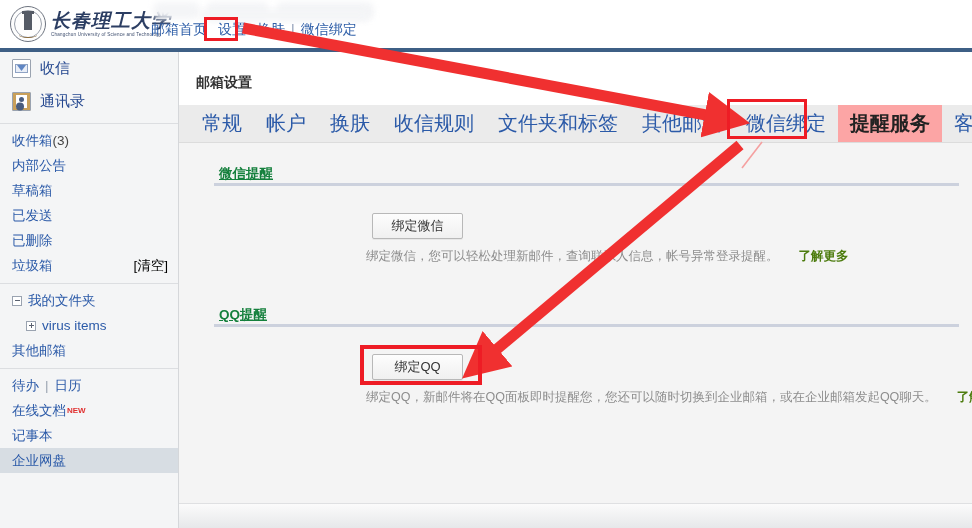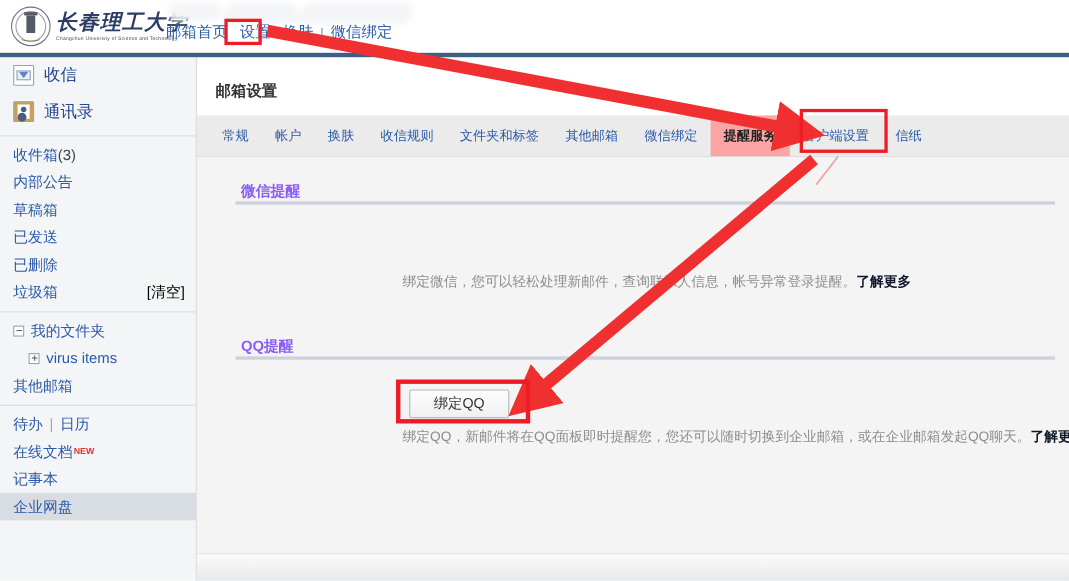--- a/index.html
+++ b/index.html
@@ -310,21 +310,21 @@
     border-bottom: 1px solid #dcdcdc;
     display: flex;
     align-items: stretch;
     padding-left: 11px;
     box-sizing: border-box;
   }
   .tab {
     display: flex;
     align-items: center;
     padding: 0 12px;
-    font-size: 12px;
+    font-size: 20px;
     color: #2b5aa8;
     cursor: pointer;
     white-space: nowrap;
   }
   .tab.active {
     background: #fca5a5;
     color: #222;
     font-weight: bold;
   }
 
@@ -343,21 +343,22 @@
     left: 0; top: 91px;
     width: 793px; height: 360px;
     background: #f4f4f4;
   }
 
   .section-title {
     position: absolute;
     left: 40px;
     font-size: 13.5px;
     font-weight: bold;
-    color: #8b5cf6;
+    color: #15803d;
+    text-decoration: underline;
   }
   .section-rule {
     position: absolute;
     left: 35px;
     width: 745px;
     height: 3px;
     background: #ccd1dd;
   }
   .bind-btn {
     position: absolute;
@@ -372,23 +373,24 @@
     box-shadow: 0 1px 0 rgba(0,0,0,0.05);
     padding: 0;
   }
   .desc {
     position: absolute;
     font-size: 12.5px;
     color: #8d8d8d;
     white-space: nowrap;
   }
   .desc .more {
-    color: #0f172a;
+    color: #4d7c0f;
     font-weight: bold;
     cursor: pointer;
+    margin-left: 20px;
   }
 
   
   #hl-qqbtn {
     position: absolute;
     left: 360px; top: 345px;
     width: 122px; height: 40px;
     border: 4px solid #ee1c25;
     box-sizing: border-box;
     z-index: 30;
@@ -530,20 +532,21 @@
     <div class="tab">微信绑定</div>
     <div class="tab active">提醒服务</div>
     <div class="tab">客户端设置</div>
     <div class="tab">信纸</div>
   </div>
 
   <div id="content">
 
     <div class="section-title" style="top:22px;">微信提醒</div>
     <div class="section-rule" style="top:40px;"></div>
+    <button class="bind-btn" style="left:193px; top:70px;">绑定微信</button>
     <div class="desc" style="left:187px; top:105px;">
       <span>绑定微信，您可以轻松处理新邮件，查询联系人信息，帐号异常登录提醒。</span><span class="more">了解更多</span>
     </div>
 
     <div class="section-title" style="top:163px;">QQ提醒</div>
     <div class="section-rule" style="top:181px;"></div>
     <button class="bind-btn" style="left:193px; top:211px;">绑定QQ</button>
     <div class="desc" style="left:187px; top:246px;">
       <span>绑定QQ，新邮件将在QQ面板即时提醒您，您还可以随时切换到企业邮箱，或在企业邮箱发起QQ聊天。</span><span class="more">了解更多</span>
     </div>

